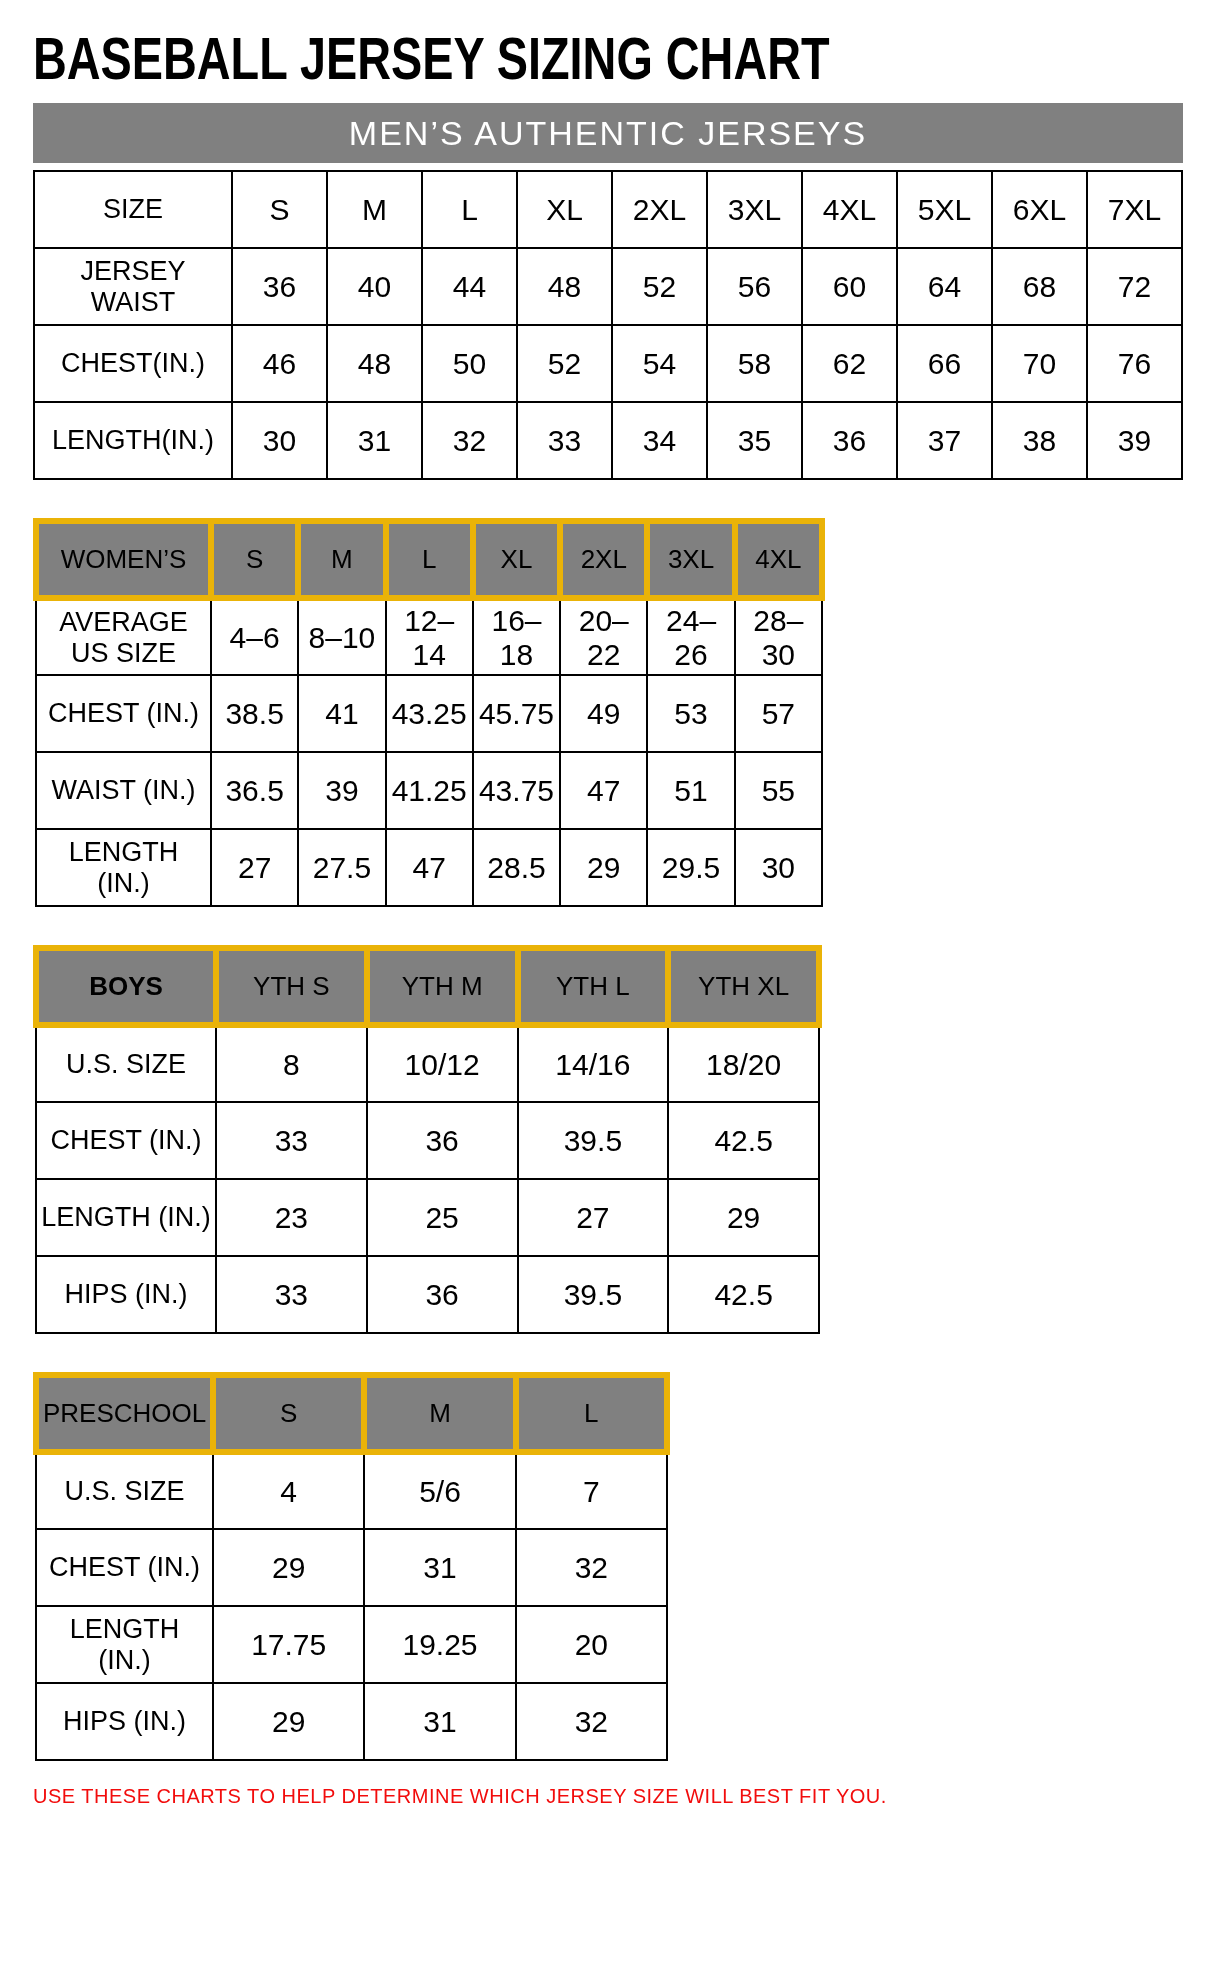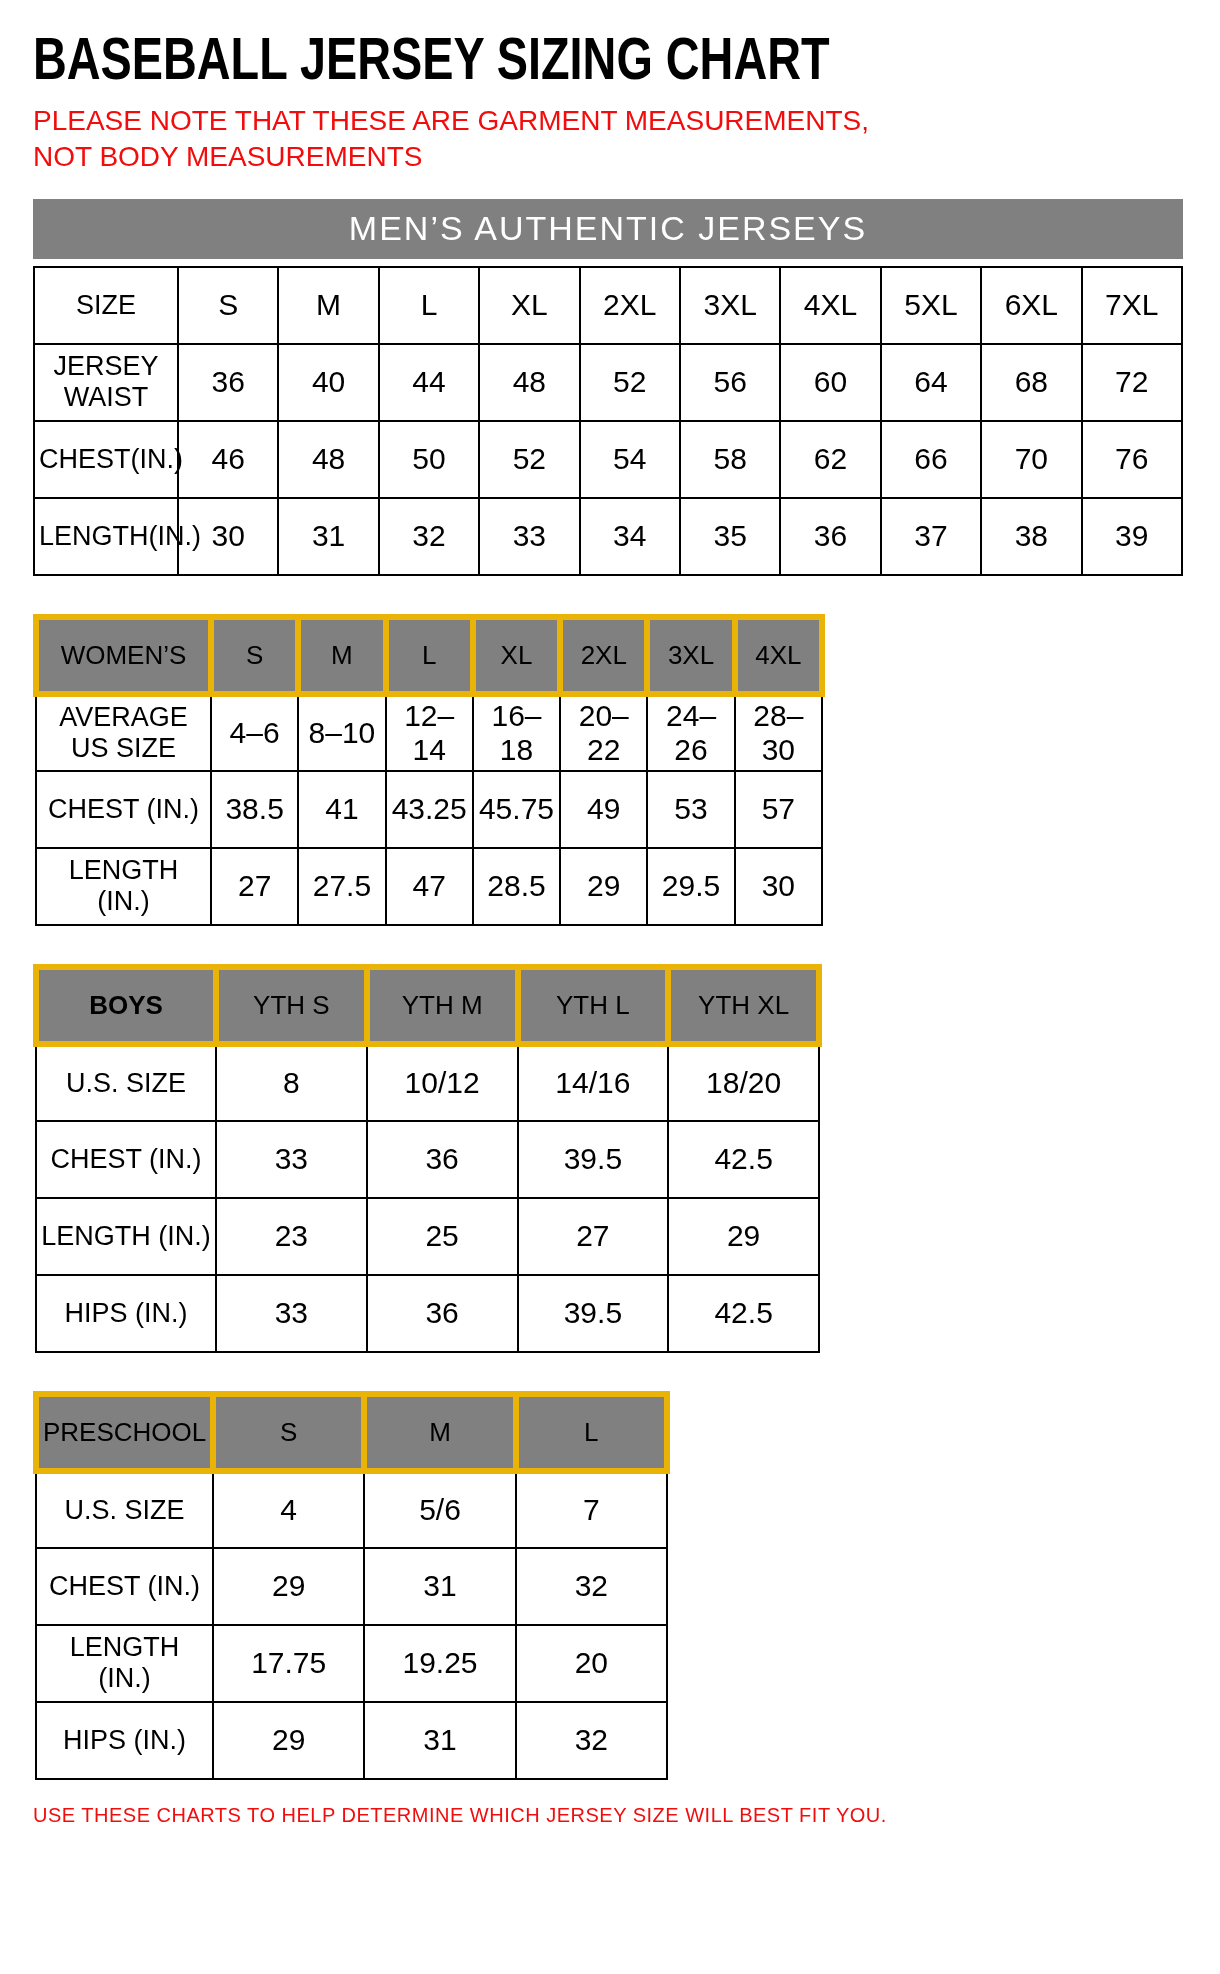--- a/index.html
+++ b/index.html
@@ -56,21 +56,21 @@
   td { border: 2px solid var(--border_black, #000); }
   th {
     background: var(--banner_gray, #808080);
     color: #000000;
     border: 6px solid #eab308;
     font-size: 26px;
   }
   .rowlabel { font-size: 27px; }
 
   .t-men   { width: 1150px; margin-top: 7px; }
-  .t-men   .rowlabel { width: 144px; }
+  .t-men   .rowlabel { width: 198px; }
   .t-women { width: 792px; margin-top: 38px; }
   .t-women th:first-child { width: 175px; }
   .t-boys  { width: 789px; margin-top: 38px; }
   .t-boys  th:first-child { width: 180px; font-weight: bold; }
   .t-pre   { width: 637px; margin-top: 38px; }
   .t-pre   th:first-child { width: 177px; }
 
   .footer {
     color: var(--accent_red, #f20c0c);
     font-size: 20px;
@@ -79,21 +79,20 @@
     white-space: nowrap;
   }
 </style>
 </head>
 <body>
 
 <div class="page">
 
   <h1 class="title">BASEBALL JERSEY SIZING CHART</h1>
 
-  <p class="note">PLEASE NOTE THAT THESE ARE GARMENT MEASUREMENTS, NOT BODY MEASUREMENTS</p>
 
   <section>
     <div class="banner">MEN’S AUTHENTIC JERSEYS</div>
     <table class="t-men">
         <tbody>
           <tr>
             <td class="rowlabel">SIZE</td>
             <td class="cell">S</td>
             <td class="cell">M</td>
             <td class="cell">L</td>
@@ -177,20 +176,30 @@
             <td class="rowlabel">CHEST (IN.)</td>
             <td class="cell">38.5</td>
             <td class="cell">41</td>
             <td class="cell">43.25</td>
             <td class="cell">45.75</td>
             <td class="cell">49</td>
             <td class="cell">53</td>
             <td class="cell">57</td>
           </tr>
           <tr>
+            <td class="rowlabel">WAIST (IN.)</td>
+            <td class="cell">36.5</td>
+            <td class="cell">39</td>
+            <td class="cell">41.25</td>
+            <td class="cell">43.75</td>
+            <td class="cell">47</td>
+            <td class="cell">51</td>
+            <td class="cell">55</td>
+          </tr>
+          <tr>
             <td class="rowlabel">LENGTH (IN.)</td>
             <td class="cell">27</td>
             <td class="cell">27.5</td>
             <td class="cell">47</td>
             <td class="cell">28.5</td>
             <td class="cell">29</td>
             <td class="cell">29.5</td>
             <td class="cell">30</td>
           </tr>
         </tbody>

